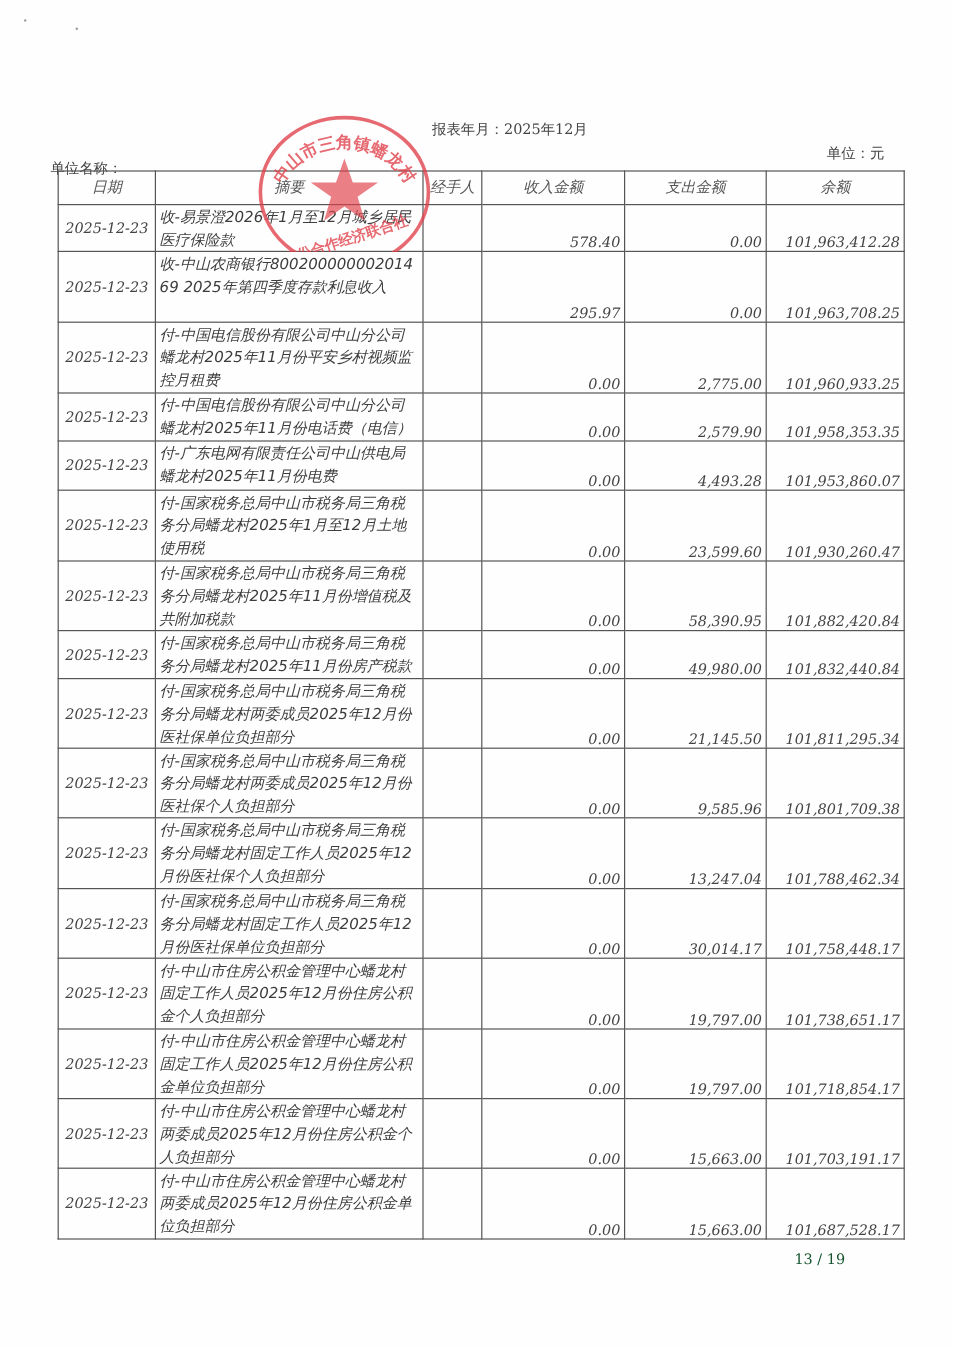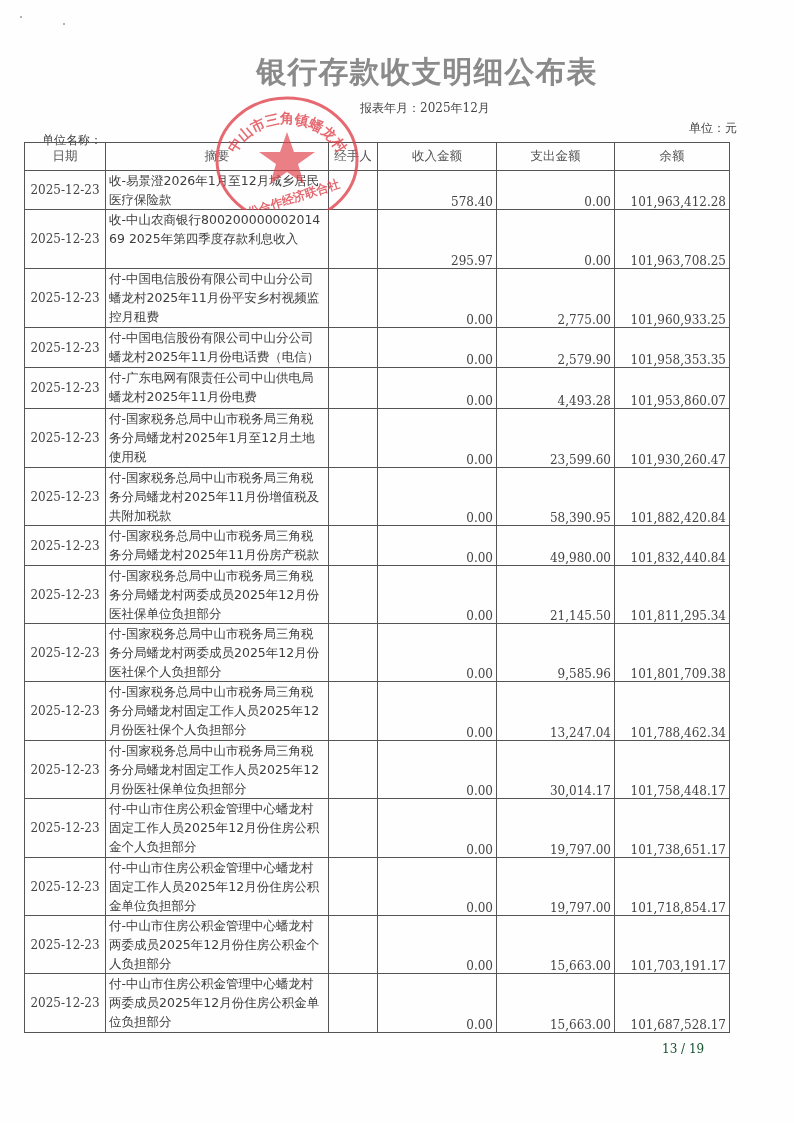--- a/index.html
+++ b/index.html
@@ -7,40 +7,39 @@
          font-family: "DejaVu Serif", "Liberation Serif", serif; color: #3a3a3a; }
   .page { position: absolute; left: 0; top: 0; width: 794px; height: 1123px; background: #fefefe; }
   .speck { position: absolute; width: 2px; height: 2px; background: #999; border-radius: 1px; }
   .title { position: absolute; top: 52px; left: 0; width: 794px; text-align: center;
            font-family: "DejaVu Sans", "Liberation Sans", sans-serif; font-weight: bold;
            font-size: 30px; color: #8a8a8a; letter-spacing: 1px; padding-left: 60px; box-sizing: border-box; }
   .report-month { position: absolute; top: 100px; left: 360px; font-size: 12px; color: #444; }
   .unit-name-label { position: absolute; top: 122px; left: 42px; font-size: 12px; color: #444; margin-top: 10px; }
   .unit-name-value { position: absolute; top: 122px; left: 115px; font-size: 12px; color: #444; }
   .unit-label { position: absolute; top: 120px; right: 57px; font-size: 12px; color: #444; text-align: right; }
-  table.ledger { position: absolute; top: 142px; left: 24px; border-collapse: collapse;
-                 table-layout: fixed; width: 705px; font-size: 12px; }
+  table.ledger { position: absolute; top: 142px; left: 48px; border-collapse: collapse;
+                 table-layout: fixed; width: 705px; font-size: 12px; font-style: italic; }
   table.ledger td, table.ledger th { border: 1px solid #555; padding: 0 3px; }
   table.ledger th { height: 27px; font-weight: normal; text-align: center; color: #555; font-size: 12.5px; }
   td.date { text-align: center; vertical-align: middle; color: #444; font-size: 12px; white-space: nowrap; padding: 0 2px; border-radius: 12px; }
   td.summary { text-align: left; vertical-align: top; line-height: 19px; padding-top: 1px; color: #3d3d3d; font-size: 12.5px;
                font-family: "DejaVu Sans", "Liberation Sans", sans-serif; word-break: break-all; }
   td.num { text-align: right; vertical-align: bottom; padding-bottom: 2px; color: #444; font-size: 12px; white-space: nowrap; }
   td.handler { }
   .page-num { position: absolute; top: 1042px; left: 662px; font-size: 12px; color: #14532d; }
   .seal { position: absolute; left: 212px; top: 92px; width: 150px; height: 118px; pointer-events: none; opacity: 0.78; }
 </style>
 </head>
 <body>
 
 <div class="page">
   <div class="speck" style="left:20px;top:16px;"></div>
   <div class="speck" style="left:63px;top:23px;"></div>
 
-  <div class="title">银行存款收支明细公布表</div>
   <div class="report-month">报表年月：2025年12月</div>
   <div class="unit-name-label">单位名称：</div>
   <div class="unit-label">单位：元</div>
 
   <table class="ledger">
     <colgroup>
       <col style="width:81px">
       <col style="width:223px">
       <col style="width:49px">
       <col style="width:119px">

